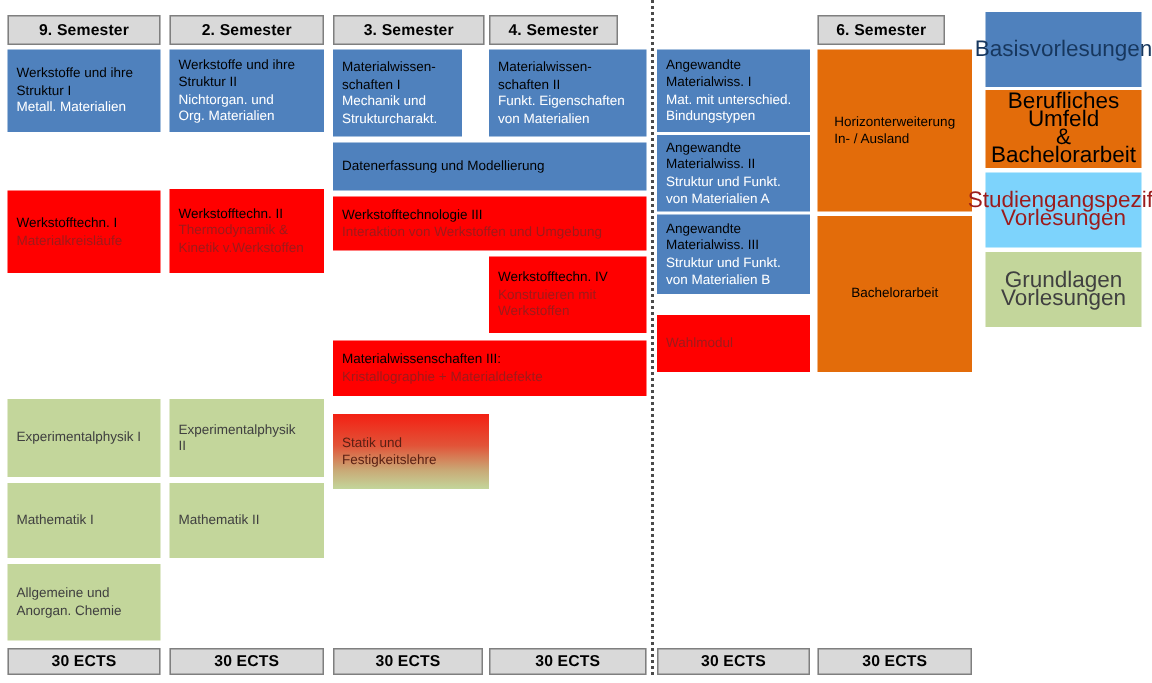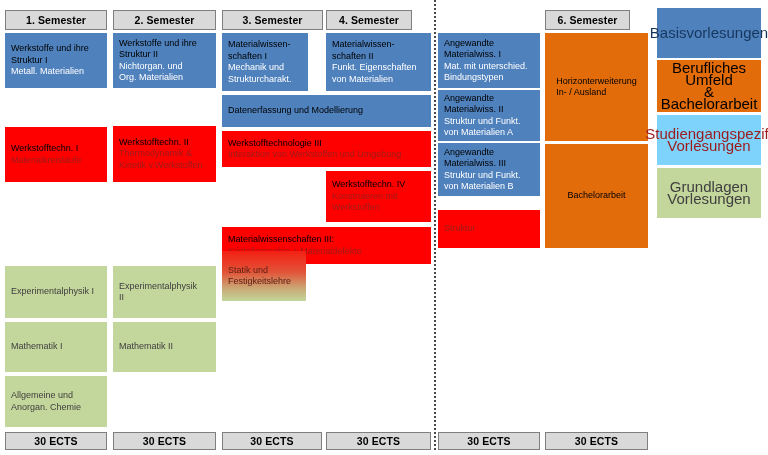--- a/index.html
+++ b/index.html
@@ -39,21 +39,21 @@
   .leg.spezif .t{color:#9B1B1B;}
   .leg.grund .t{color:#404040;}
   .divider{position:absolute;width:0;border-left:2px dotted #4a4a4a;}
 </style>
 </head>
 <body>
 
 <div id="stage">
 
   <div class="hdr" style="left:5px;top:10px;width:102px;height:20px">
-      <span>1. Semester</span>
+      <span>9. Semester</span>
     </div>
   <div class="hdr" style="left:113px;top:10px;width:103px;height:20px">
       <span>2. Semester</span>
     </div>
   <div class="hdr" style="left:222px;top:10px;width:101px;height:20px">
       <span>3. Semester</span>
     </div>
   <div class="hdr" style="left:326px;top:10px;width:86px;height:20px">
       <span>4. Semester</span>
     </div>
@@ -121,21 +121,21 @@
   </div>
   <div class="blk spezif" style="left:326px;top:171px;width:105px;height:51px">
     <span class="t">Werkstofftechn. IV</span>
     <span class="s">Konstruieren mit
 Werkstoffen</span>
   </div>
   <div class="blk spezif" style="left:222px;top:227px;width:209px;height:37px">
     <span class="t">Materialwissenschaften III:</span>
     <span class="s">Kristallographie + Materialdefekte</span>
   </div>
-  <div class="blk mix" style="left:222px;top:251px;width:84px;height:50px">
+  <div class="blk mix" style="left:222px;top:276px;width:104px;height:50px">
     <span class="t">Statik und
 Festigkeitslehre</span>
   </div>
 
   <div class="divider" style="left:434px;top:0;height:450px"></div>
 
   <div class="blk basis" style="left:438px;top:33px;width:102px;height:55px">
     <span class="t">Angewandte
 Materialwiss. I</span>
     <span class="s">Mat. mit unterschied.
@@ -147,21 +147,21 @@
     <span class="s">Struktur und Funkt.
 von Materialien A</span>
   </div>
   <div class="blk basis" style="left:438px;top:143px;width:102px;height:53px">
     <span class="t">Angewandte
 Materialwiss. III</span>
     <span class="s">Struktur und Funkt.
 von Materialien B</span>
   </div>
   <div class="blk spezif dk" style="left:438px;top:210px;width:102px;height:38px">
-    <span class="t">Struktur</span>
+    <span class="t">Wahlmodul</span>
   </div>
 
   <div class="blk beruf" style="left:545px;top:33px;width:103px;height:108px">
     <span class="t">Horizonterweiterung
 In- / Ausland</span>
   </div>
   <div class="blk beruf" style="left:545px;top:144px;width:103px;height:104px">
     <span class="t">Bachelorarbeit</span>
   </div>
 

